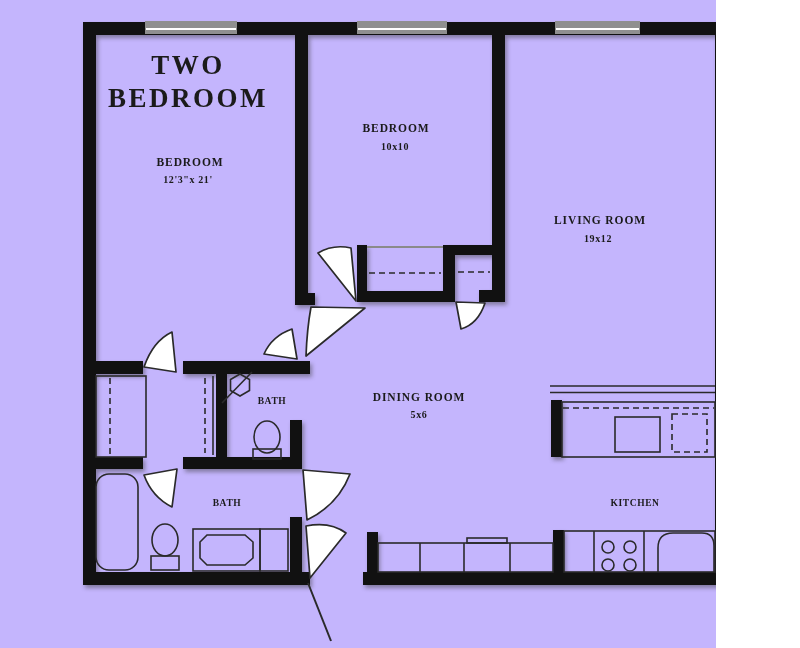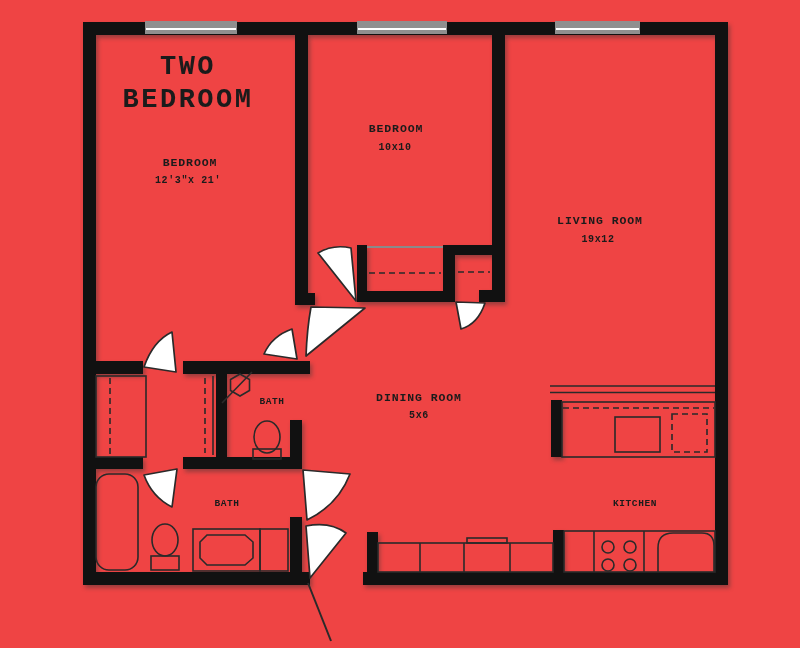--- a/index.html
+++ b/index.html
@@ -1,17 +1,17 @@
 <!DOCTYPE html>
 <html><head>
 <meta charset="utf-8">
 <style>
   html,body{margin:0;padding:0;background:#ffffff;}
-  .stage{position:relative;width:800px;height:648px;background:#ef4444;overflow:hidden;
-         font-family:Liberation Mono, monospace;}
+  .stage{position:relative;width:716px;height:648px;background:#c4b5fd;overflow:hidden;
+         font-family:Liberation Serif, serif;}
   svg{display:block;}
   .walls{filter:drop-shadow(2.5px 3.5px 2px rgba(50,50,50,0.45));}
   .thin{fill:none;stroke:#2a2a2a;stroke-width:1.6;}
   .thin13{fill:none;stroke:#2a2a2a;stroke-width:1.3;}
   .gray{fill:none;stroke:#8a8a8a;stroke-width:1.8;}
   .dash{fill:none;stroke:#2a2a2a;stroke-width:1.6;stroke-dasharray:6 4;}
   .door{fill:#ffffff;stroke:#2a2a2a;stroke-width:1.7;stroke-linejoin:round;}
   .t-title{font-weight:bold;font-size:27px;letter-spacing:2.5px;}
   .t-room{font-weight:bold;font-size:11.5px;letter-spacing:0.9px;}
   .t-dim{font-weight:bold;font-size:10px;letter-spacing:0.6px;}

